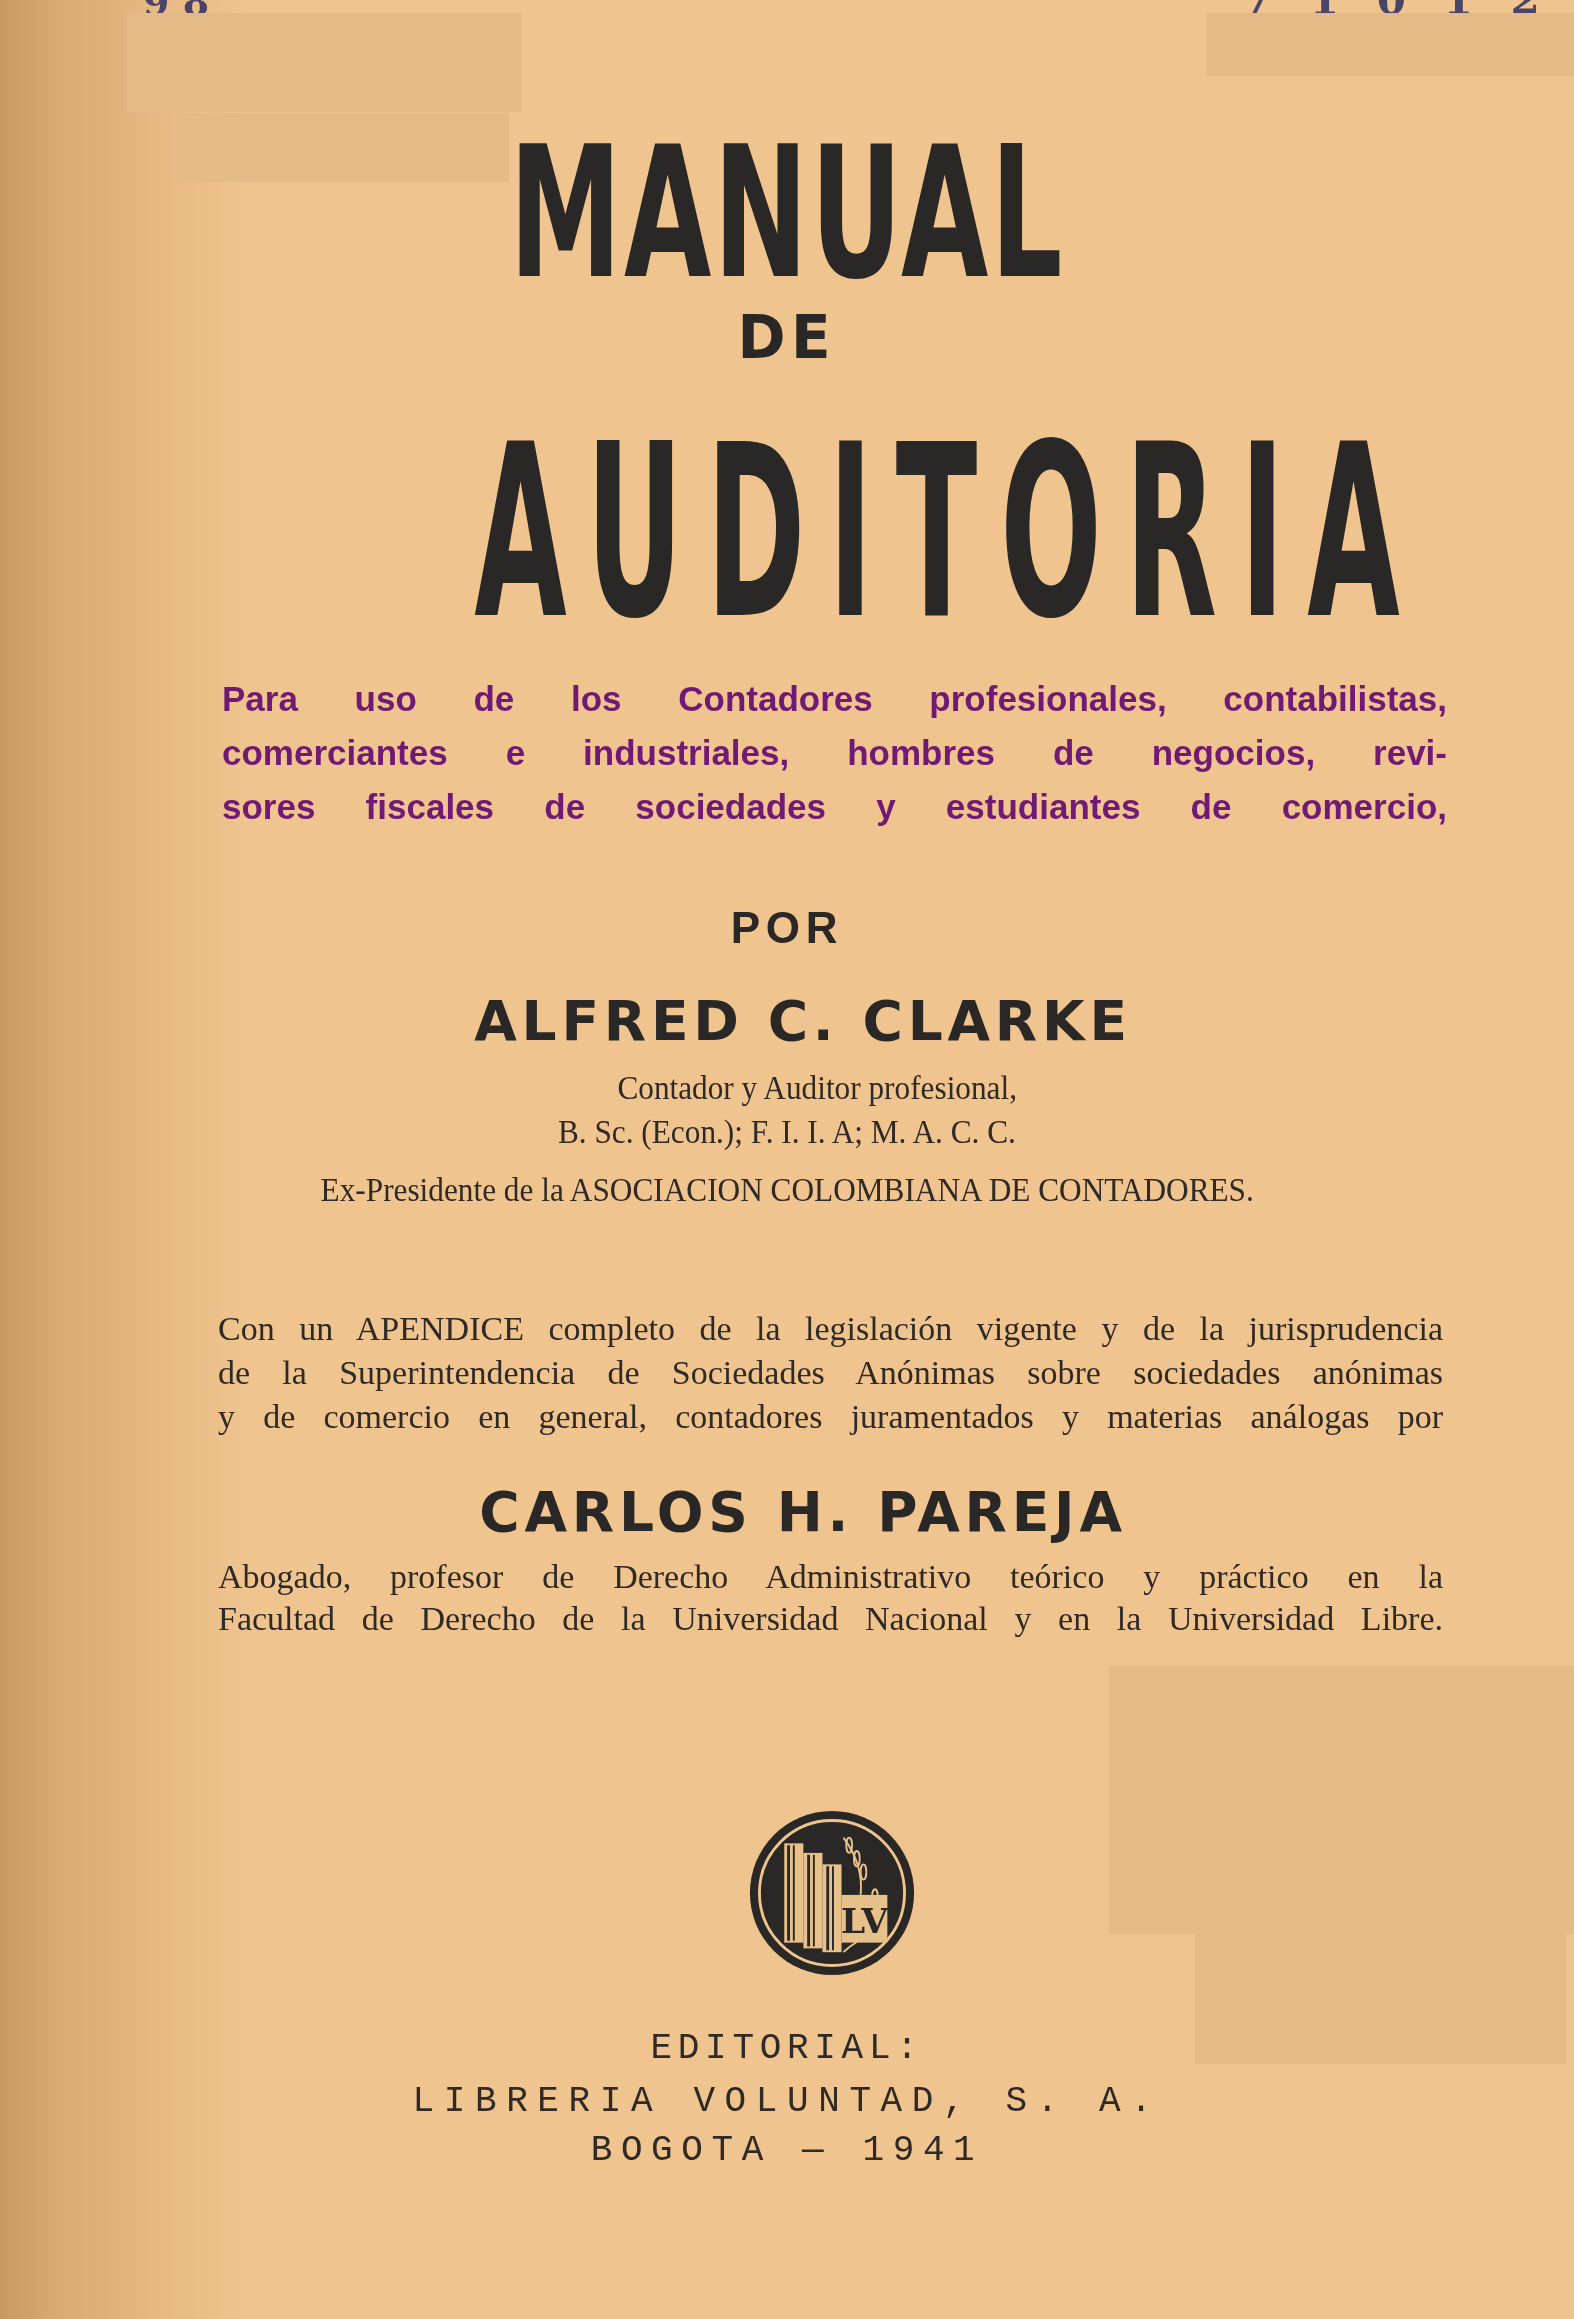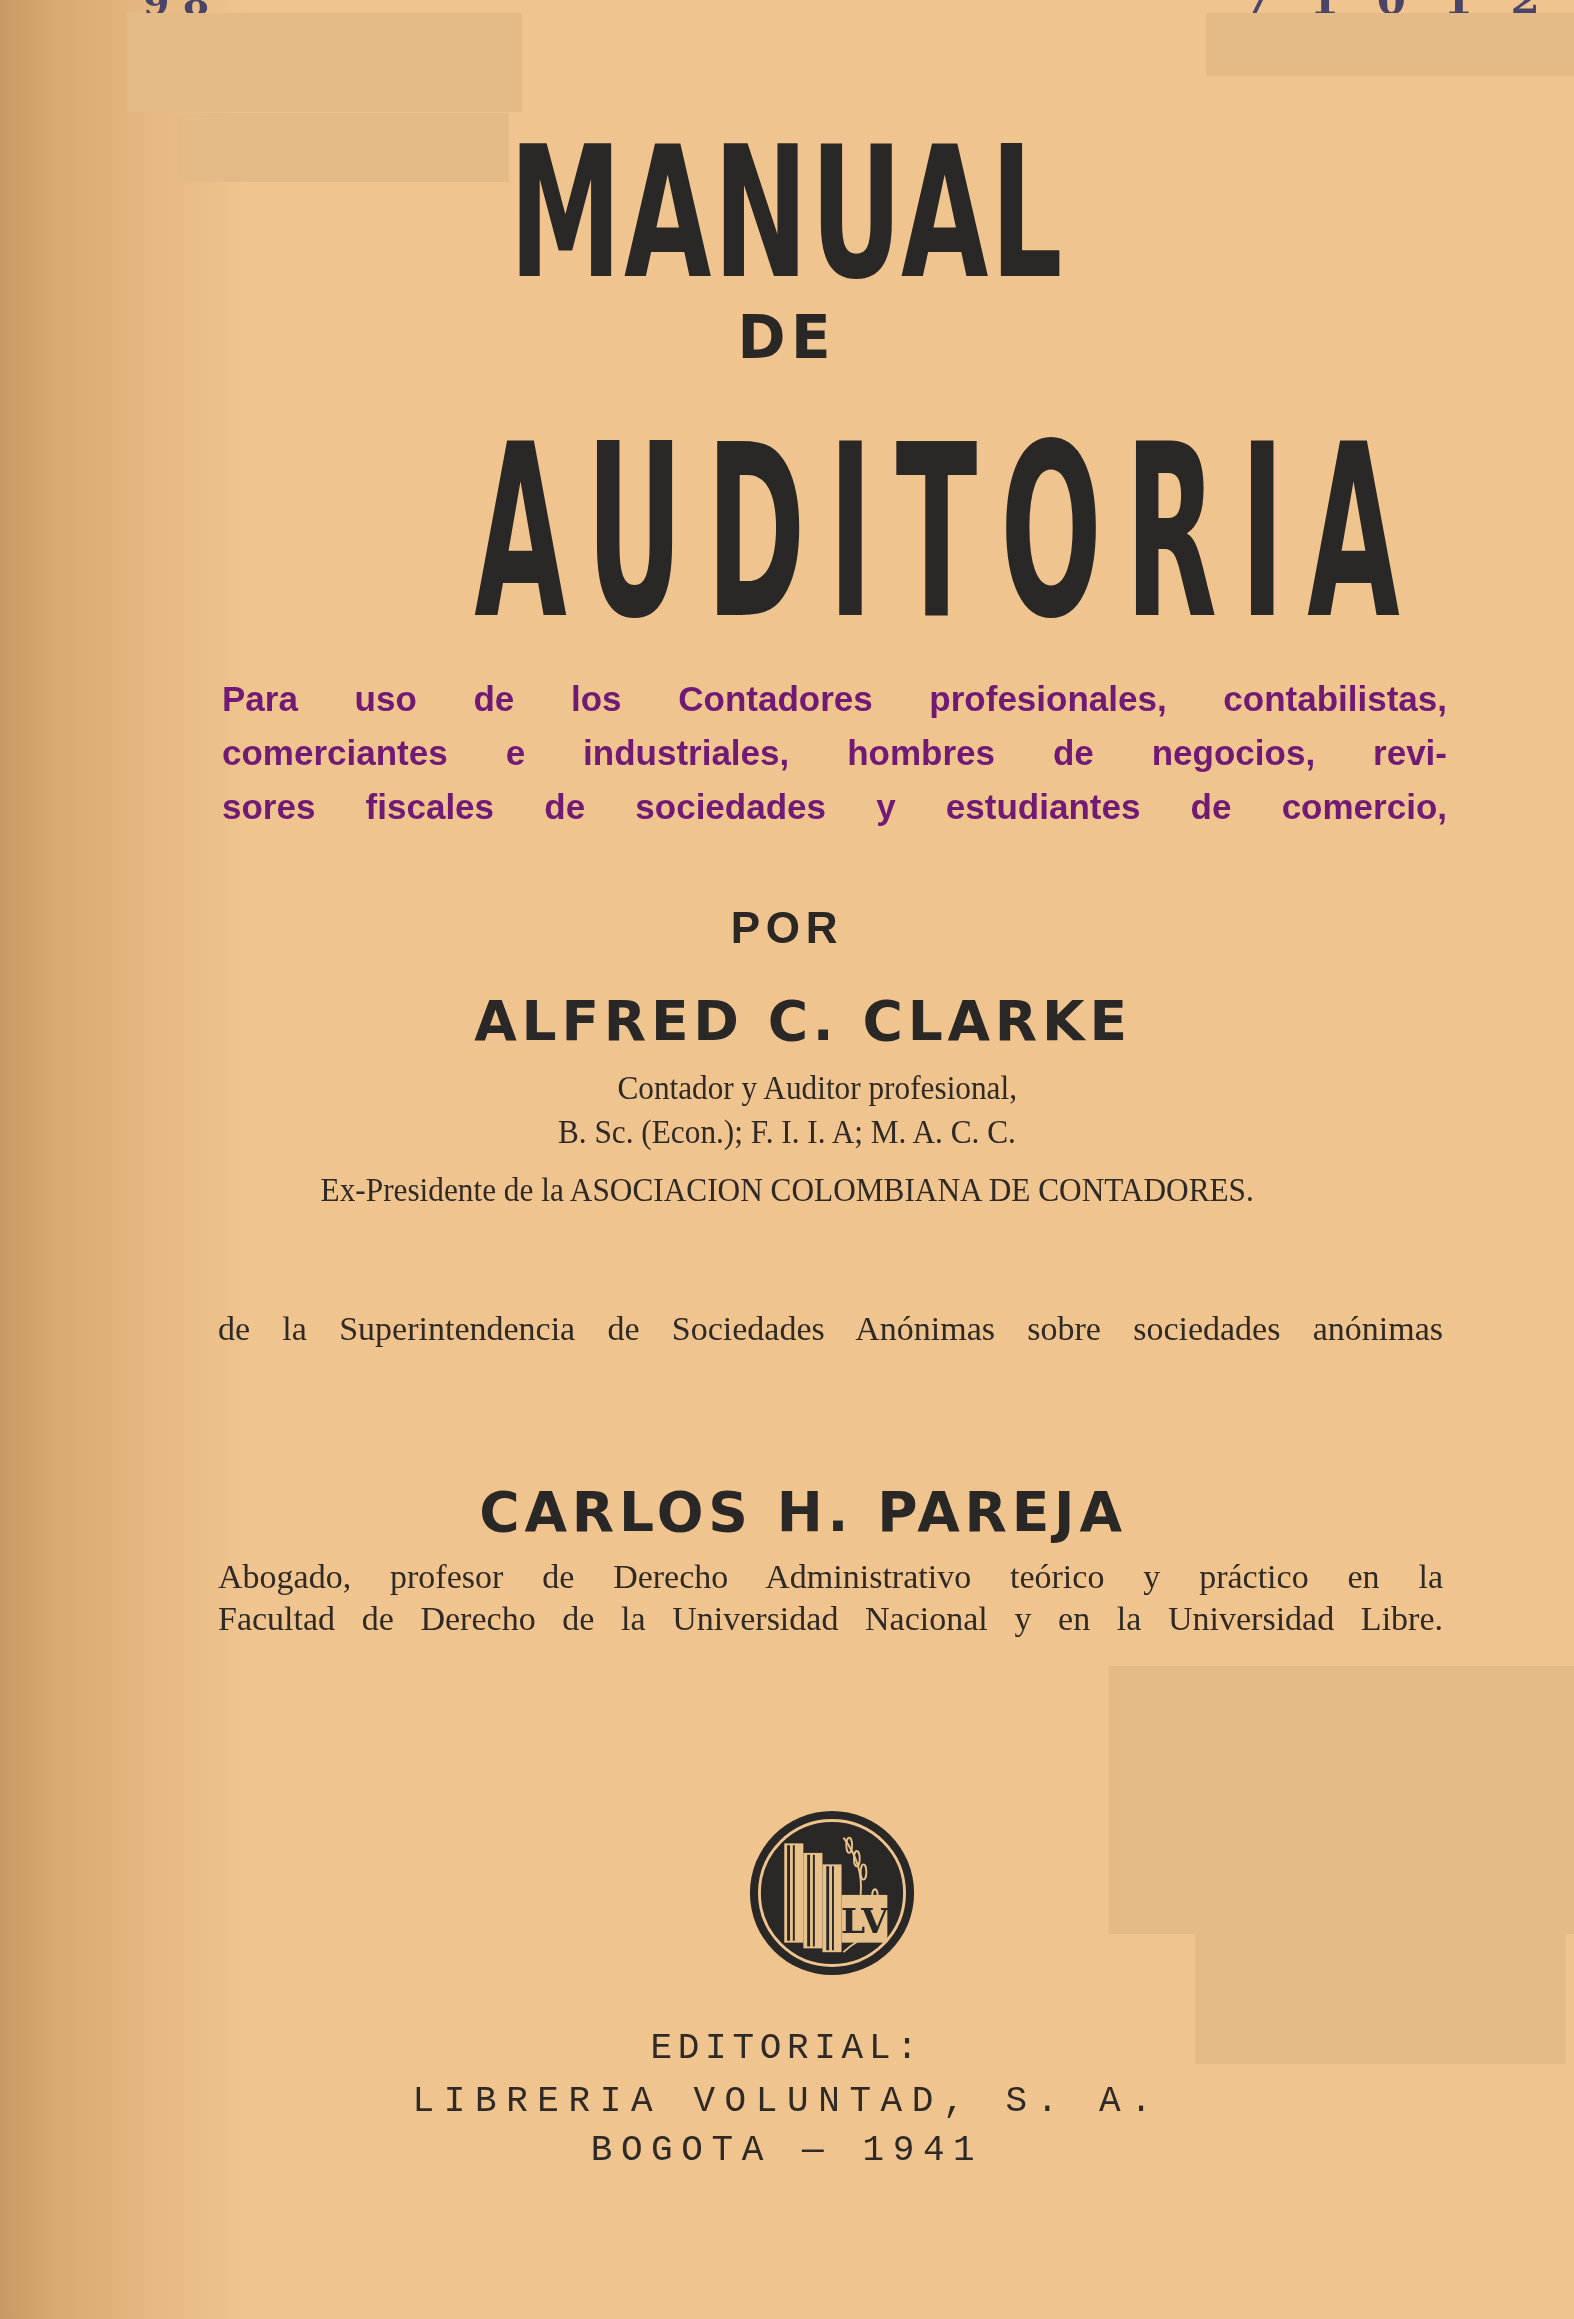--- a/index.html
+++ b/index.html
@@ -87,21 +87,23 @@
   <span class="serif-line">Contador y Auditor profesional,</span>
 </div>
 <div class="center" style="top:1113px;">
   <span class="serif-line">B. Sc. (Econ.); F. I. I. A; M. A. C. C.</span>
 </div>
 <div class="center" style="top:1171px;">
   <span class="serif-line">Ex-Presidente de la ASOCIACION COLOMBIANA DE CONTADORES.</span>
 </div>
 
 <div class="block" style="top:1307px;">
+  <div>Con un APENDICE completo de la legislación vigente y de la jurisprudencia</div>
   <div>de la Superintendencia de Sociedades Anónimas sobre sociedades anónimas</div>
+  <div>y de comercio en general, contadores juramentados y materias análogas por</div>
 </div>
 
 <div class="center" style="top:1480px;">
   <span class="author">CARLOS H. PAREJA</span>
 </div>
 
 <div class="block" style="top:1556px; line-height:42px;">
   <div>Abogado, profesor de Derecho Administrativo teórico y práctico en la</div>
   <div>Facultad de Derecho de la Universidad Nacional y en la Universidad Libre.</div>
 </div>

